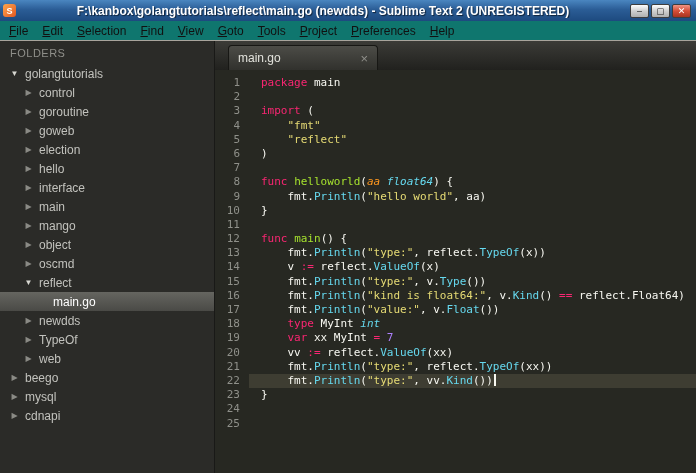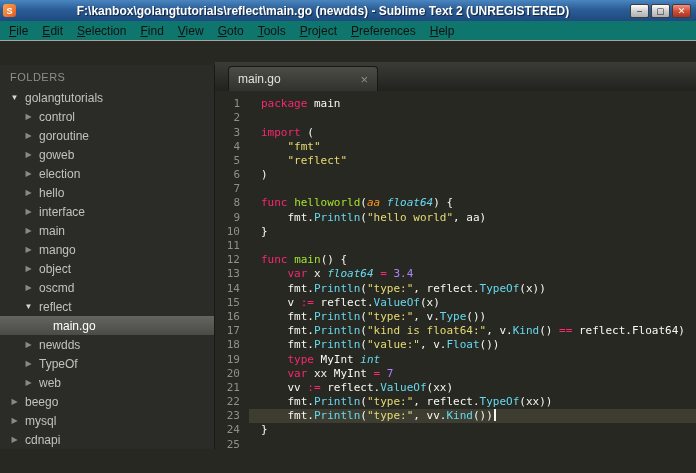--- a/index.html
+++ b/index.html
@@ -19,21 +19,21 @@
   .win-btn { width:19px; height:14px; font-size:9px; line-height:12px; text-align:center; border-radius:2px;
              border:1px solid #3d3d3d; background:linear-gradient(#fdfdfd,#cfcfcf 50%,#b0b0b0); color:#222; }
   .win-btn.close { background:linear-gradient(#f09484,#d44e38 50%,#a83420); color:#fff; }
 
   
   .menubar { height:20px; flex:0 0 20px; background:#0f766e; border-bottom:1px solid #a8a49c;
              display:flex; align-items:center; padding-left:2px; }
   .menu-item { font-size:12px; color:#111; padding:2px 7px; white-space:nowrap; }
 
   
-  .main { flex:1; display:flex; min-height:0;align-items:center; }
+  .main { flex:1; display:flex; min-height:0; }
 
   
   .sidebar { width:215px; flex:0 0 215px; background:#2b2b28; border-right:1px solid #191917;
              display:flex; flex-direction:column; overflow:hidden; }
   .folders-header { color:#8f8f8a; font-size:11px; padding:6px 0 5px 10px; letter-spacing:.5px; }
   .tree { flex:1; overflow:hidden; }
   .tree-row { height:19px; display:flex; align-items:center; gap:6px; color:#c2c2bd; font-size:12px; white-space:nowrap; }
   .tree-row .arrow { font-size:8px; width:9px; flex:0 0 9px; color:#8a8a85; text-align:center; }
   .tree-row .arrow.expanded { color:#d8d8d2; }
   .tree-row.selected { background:linear-gradient(#656560,#4a4a46); color:#fff; }
@@ -221,21 +221,20 @@
             <div class="code-line"><span class="tok-kw">import</span><span class="tok-p"> (</span></div>
             <div class="code-line"><span class="tok-p">    </span><span class="tok-str">"fmt"</span></div>
             <div class="code-line"><span class="tok-p">    </span><span class="tok-str">"reflect"</span></div>
             <div class="code-line"><span class="tok-p">)</span></div>
             <div class="code-line"></div>
             <div class="code-line"><span class="tok-kw">func </span><span class="tok-fn">helloworld</span><span class="tok-p">(</span><span class="tok-param">aa</span><span class="tok-p"> </span><span class="tok-type">float64</span><span class="tok-p">) {</span></div>
             <div class="code-line"><span class="tok-p">    fmt.</span><span class="tok-call">Println</span><span class="tok-p">(</span><span class="tok-str">"hello world"</span><span class="tok-p">, aa)</span></div>
             <div class="code-line"><span class="tok-p">}</span></div>
             <div class="code-line"></div>
             <div class="code-line"><span class="tok-kw">func </span><span class="tok-fn">main</span><span class="tok-p">() {</span></div>
-            <div class="code-line"><span class="tok-p">    </span><span class="tok-kw">var</span><span class="tok-p"> x </span><span class="tok-type">float64</span><span class="tok-p"> </span><span class="tok-op">=</span><span class="tok-p"> </span><span class="tok-num">3.4</span></div>
             <div class="code-line"><span class="tok-p">    fmt.</span><span class="tok-call">Println</span><span class="tok-p">(</span><span class="tok-str">"type:"</span><span class="tok-p">, reflect.</span><span class="tok-call">TypeOf</span><span class="tok-p">(x))</span></div>
             <div class="code-line"><span class="tok-p">    v </span><span class="tok-op">:=</span><span class="tok-p"> reflect.</span><span class="tok-call">ValueOf</span><span class="tok-p">(x)</span></div>
             <div class="code-line"><span class="tok-p">    fmt.</span><span class="tok-call">Println</span><span class="tok-p">(</span><span class="tok-str">"type:"</span><span class="tok-p">, v.</span><span class="tok-call">Type</span><span class="tok-p">())</span></div>
             <div class="code-line"><span class="tok-p">    fmt.</span><span class="tok-call">Println</span><span class="tok-p">(</span><span class="tok-str">"kind is float64:"</span><span class="tok-p">, v.</span><span class="tok-call">Kind</span><span class="tok-p">() </span><span class="tok-op">==</span><span class="tok-p"> reflect.Float64)</span></div>
             <div class="code-line"><span class="tok-p">    fmt.</span><span class="tok-call">Println</span><span class="tok-p">(</span><span class="tok-str">"value:"</span><span class="tok-p">, v.</span><span class="tok-call">Float</span><span class="tok-p">())</span></div>
             <div class="code-line"><span class="tok-p">    </span><span class="tok-kw">type</span><span class="tok-p"> MyInt </span><span class="tok-type">int</span></div>
             <div class="code-line"><span class="tok-p">    </span><span class="tok-kw">var</span><span class="tok-p"> xx MyInt </span><span class="tok-op">=</span><span class="tok-p"> </span><span class="tok-num">7</span></div>
             <div class="code-line"><span class="tok-p">    vv </span><span class="tok-op">:=</span><span class="tok-p"> reflect.</span><span class="tok-call">ValueOf</span><span class="tok-p">(xx)</span></div>
             <div class="code-line"><span class="tok-p">    fmt.</span><span class="tok-call">Println</span><span class="tok-p">(</span><span class="tok-str">"type:"</span><span class="tok-p">, reflect.</span><span class="tok-call">TypeOf</span><span class="tok-p">(xx))</span></div>
             <div class="code-line current"><span class="tok-p">    fmt.</span><span class="tok-call">Println</span><span class="tok-p">(</span><span class="tok-str">"type:"</span><span class="tok-p">, vv.</span><span class="tok-call">Kind</span><span class="tok-p">())</span><span class="cursor"></span></div>

